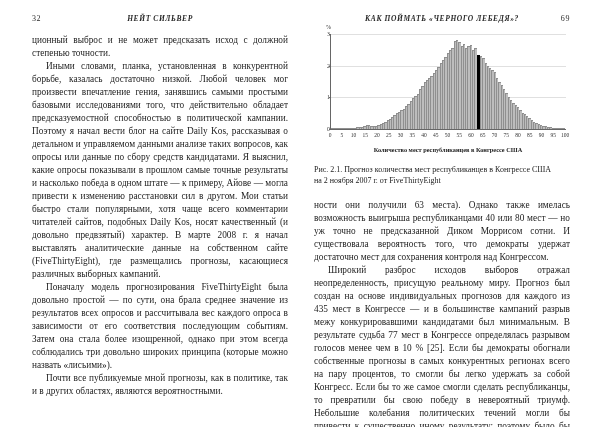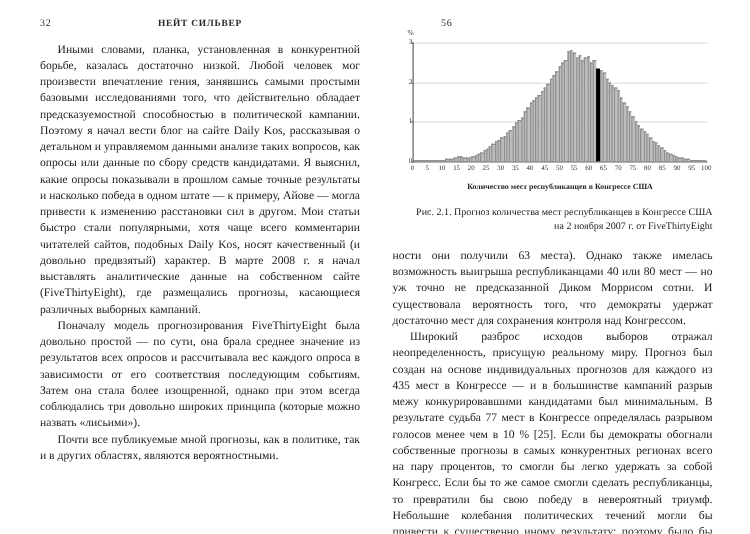--- a/index.html
+++ b/index.html
@@ -15,21 +15,21 @@
     position:absolute; top:14px; width:256px;
   }
   .page-left  { left:32px; }
   .page-right { left:314px; }
 
   .running-head {
     display:flex; align-items:baseline;
     font-size:7.5px; letter-spacing:0.6px; color:#2a2a2a;
     margin-bottom:11px;
   }
-  .running-head .rh-title { flex:1; text-align:center; font-weight:bold; }
+  .running-head .rh-title { flex:1; text-align:center; font-weight:bold;font-style:italic; }
   .running-head .rh-num { width:24px; font-size:8px; }
   .page-left  .rh-num { text-align:left; }
   .page-right .rh-num { text-align:right; }
 
   .body-text { text-align:justify; font-size:9.3px; line-height:13px; }
   .body-text p.para { text-indent:14px; }
   .body-text p.para.flush { text-indent:0; }
 
   .section-heading {
     font-family:"Liberation Sans", sans-serif;
@@ -77,46 +77,48 @@
   .xticks { position:relative; height:9px; margin-top:2px; }
   .xtick {
     position:absolute; transform:translateX(-50%);
     font-size:5.5px; color:#333; top:0;
   }
   .xaxis-label {
     text-align:center; font-size:6.3px; font-weight:bold;
     margin-top:5px; margin-left:16px; width:236px; color:#222;
   }
   .fig-caption {
-    text-align:right; font-size:8px; line-height:10.5px;
+    text-align:left; font-size:8px; line-height:10.5px;
     margin-top:12px; margin-bottom:13px; color:#222;
   }
 </style>
 </head>
 <body>
 
 <div class="page page-left">
   <div class="running-head">
     <span class="rh-num">32</span>
     <span class="rh-title">НЕЙТ СИЛЬВЕР</span>
     <span class="rh-num"></span>
   </div>
   <div class="body-text">
+      <p class="para flush">ционный выброс и не может предсказать исход с должной степенью точности.</p>
       <p class="para">Иными словами, планка, установленная в конкурентной борьбе, казалась достаточно низкой. Любой человек мог произвести впечатление гения, занявшись самыми простыми базовыми исследованиями того, что действительно обладает предсказуемостной способностью в политической кампании. Поэтому я начал вести блог на сайте Daily Kos, рассказывая о детальном и управляемом данными анализе таких вопросов, как опросы или данные по сбору средств кандидатами. Я выяснил, какие опросы показывали в прошлом самые точные результаты и насколько победа в одном штате — к примеру, Айове — могла привести к изменению расстановки сил в другом. Мои статьи быстро стали популярными, хотя чаще всего комментарии читателей сайтов, подобных Daily Kos, носят качественный (и довольно предвзятый) характер. В марте 2008 г. я начал выставлять аналитические данные на собственном сайте (FiveThirtyEight), где размещались прогнозы, касающиеся различных выборных кампаний.</p>
       <p class="para">Поначалу модель прогнозирования FiveThirtyEight была довольно простой — по сути, она брала среднее значение из результатов всех опросов и рассчитывала вес каждого опроса в зависимости от его соответствия последующим событиям. Затем она стала более изощренной, однако при этом всегда соблюдались три довольно широких принципа (которые можно назвать «лисьими»).</p>
     </div>
   <div class="body-text">
       <p class="para">Почти все публикуемые мной прогнозы, как в политике, так и в других областях, являются вероятностными.</p>
     </div>
 </div>
 
 <div class="page page-right">
   <div class="running-head">
     <span class="rh-num"></span>
-    <span class="rh-num">56</span>
+    <span class="rh-title">КАК ПОЙМАТЬ «ЧЕРНОГО ЛЕБЕДЯ»?</span>
+    <span class="rh-num">69</span>
   </div>
 
   <div class="figure">
     <div class="chart-wrap">
       <span class="ylab">%</span>
       <div class="plot" id="plot">
         <div class="bars" id="bars">
             <div class="bar" title="0: 0.02%" style="height: 0.633333px;"></div>
             <div class="bar" title="1: 0.02%" style="height: 0.633333px;"></div>
             <div class="bar" title="2: 0.03%" style="height: 0.95px;"></div>

